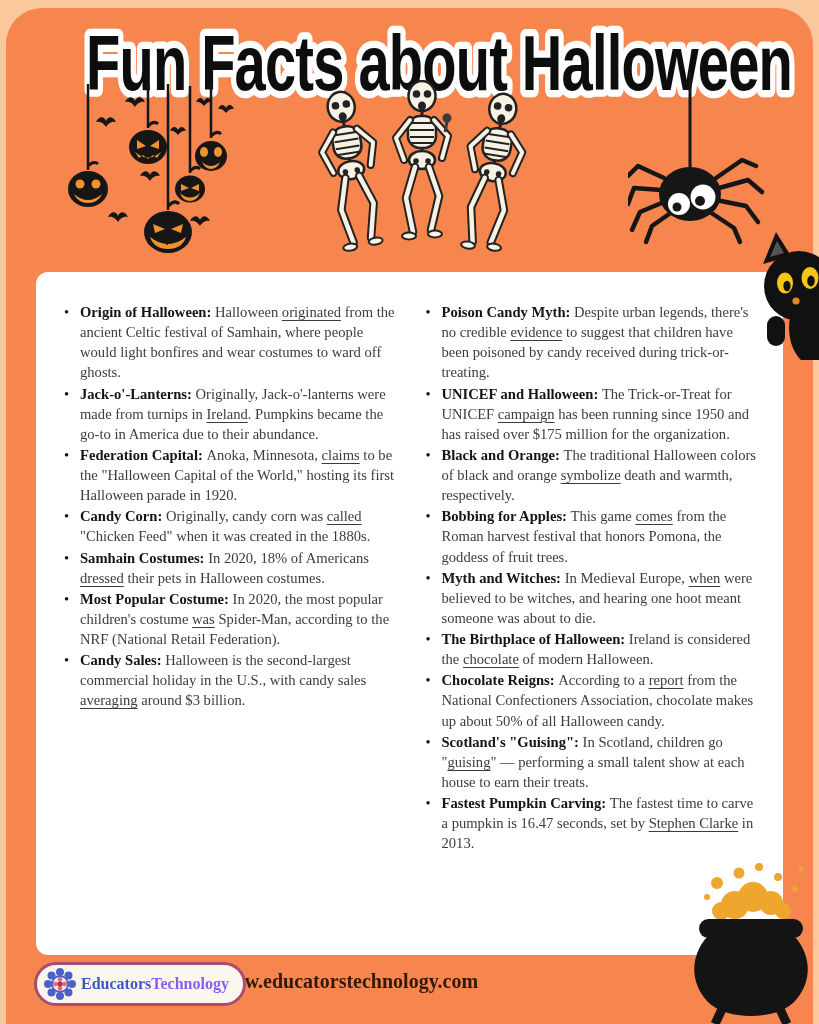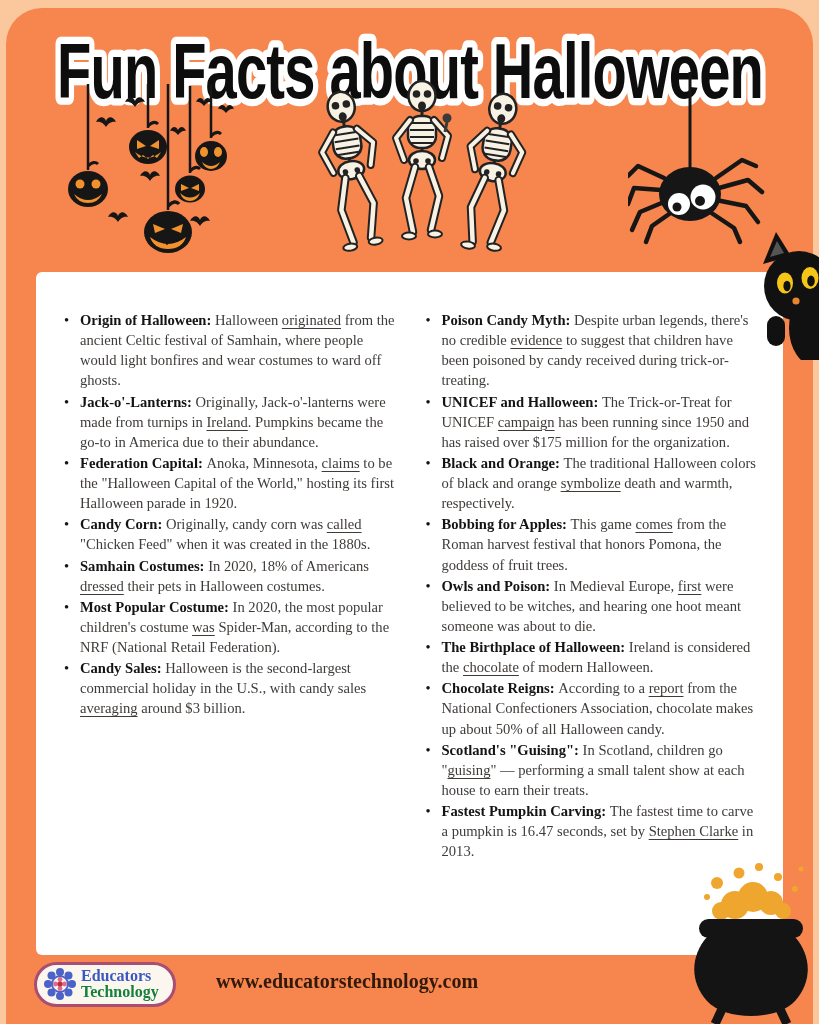--- a/index.html
+++ b/index.html
@@ -1,41 +1,41 @@
 <!DOCTYPE html>
 <html><head>
 <meta charset="utf-8">
 <style>
   html,body{margin:0;padding:0;}
   body{background:#FAC89C;font-family:"Liberation Serif",serif;}
   .poster{position:relative;width:819px;height:1024px;background:#FAC89C;overflow:hidden;}
   .orange-bg{position:absolute;top:8px;left:6px;right:6px;bottom:0;background:#F6854E;border-radius:36px 36px 0 0;}
-  .title-wrap{position:absolute;top:26px;left:0;width:819px;text-align:center;}
+  .title-wrap{position:absolute;top:18px;left:0;width:819px;text-align:right;}
   .title-svg{display:inline-block;}
   
-  .facts-card{position:absolute;left:36px;top:272px;width:747px;height:683px;background:#FFFFFF;border-radius:6px;box-sizing:border-box;padding:38px 24px 18px 26px;z-index:2;}
+  .facts-card{position:absolute;left:36px;top:272px;width:747px;height:683px;background:#FFFFFF;border-radius:12px;box-sizing:border-box;padding:30px 24px 18px 26px;z-index:2;}
   .facts-cols{display:flex;gap:26px;}
   ul.facts{list-style:none;margin:0;padding:0;flex:1;font-size:14.6px;line-height:1.38;color:#3F3B38;}
   ul.facts li{position:relative;padding-left:18px;margin:0 0 1px 0;}
   ul.facts li::before{content:"\2022";position:absolute;left:2px;top:0;color:#141414;}
   ul.facts strong{color:#141414;font-weight:700;}
   ul.facts u{text-underline-offset:3px;text-decoration-thickness:1px;}
   
   .deco{position:absolute;z-index:1;}
   .deco-pumpkins{left:58px;top:84px;width:205px;height:185px;}
   .deco-skeletons{left:312px;top:80px;width:222px;height:182px;}
   .deco-spider{left:628px;top:72px;width:140px;height:190px;}
   .deco-cat{right:-8px;top:228px;width:78px;height:132px;z-index:3;}
   .deco-cauldron{right:6px;bottom:0;width:130px;height:165px;z-index:3;}
   
   .footer-url{position:absolute;left:0;top:970px;width:694px;text-align:center;font-size:20px;font-weight:600;color:#33190A;z-index:2;}
   .brand-logo{position:absolute;left:34px;top:962px;display:flex;align-items:center;gap:5px;background:#FCF7EE;border:3px solid #A84E74;border-radius:26px;padding:3px 14px 3px 7px;z-index:3;}
-  .brand-text{display:flex;flex-direction:column;line-height:1.02;font-weight:700;font-size:16px;}
+  .brand-text{display:flex;flex-direction:row;line-height:1.02;font-weight:700;font-size:16px;}
   .brand-line1{color:#3A57C4;}
-  .brand-line2{color:#15803d;}
+  .brand-line2{color:#8b5cf6;}
 </style>
 </head>
 <body>
 
 <div class="poster">
   <div class="orange-bg"></div>
 
   <div class="title-wrap">
     <svg class="title-svg" width="760" height="96" viewBox="0 0 760 96">
       <g transform="scale(1,1.12)">
@@ -183,21 +183,21 @@
           <li><strong>Candy Corn: </strong>Originally, candy corn was <u>called</u> "Chicken Feed" when it was created in the 1880s.</li>
           <li><strong>Samhain Costumes: </strong>In 2020, 18% of Americans <u>dressed</u> their pets in Halloween costumes.</li>
           <li><strong>Most Popular Costume: </strong>In 2020, the most popular children's costume <u>was</u> Spider-Man, according to the NRF (National Retail Federation).</li>
           <li><strong>Candy Sales: </strong>Halloween is the second-largest commercial holiday in the U.S., with candy sales <u>averaging</u> around $3 billion.</li>
         </ul>
       <ul class="facts" id="facts-right">
           <li><strong>Poison Candy Myth: </strong>Despite urban legends, there's no credible <u>evidence</u> to suggest that children have been poisoned by candy received during trick-or-treating.</li>
           <li><strong>UNICEF and Halloween: </strong>The Trick-or-Treat for UNICEF <u>campaign</u> has been running since 1950 and has raised over $175 million for the organization.</li>
           <li><strong>Black and Orange: </strong>The traditional Halloween colors of black and orange <u>symbolize</u> death and warmth, respectively.</li>
           <li><strong>Bobbing for Apples: </strong>This game <u>comes</u> from the Roman harvest festival that honors Pomona, the goddess of fruit trees.</li>
-          <li><strong>Owls and Poison: </strong>In Medieval Europe, <u>first</u> were believed to be witches, and hearing one hoot meant someone was about to die.</li>
+          <li><strong>Myth and Witches: </strong>In Medieval Europe, <u>when</u> were believed to be witches, and hearing one hoot meant someone was about to die.</li>
           <li><strong>The Birthplace of Halloween: </strong>Ireland is considered the <u>chocolate</u> of modern Halloween.</li>
           <li><strong>Chocolate Reigns: </strong>According to a <u>report</u> from the National Confectioners Association, chocolate makes up about 50% of all Halloween candy.</li>
           <li><strong>Scotland's "Guising": </strong>In Scotland, children go "<u>guising</u>" — performing a small talent show at each house to earn their treats.</li>
           <li><strong>Fastest Pumpkin Carving: </strong>The fastest time to carve a pumpkin is 16.47 seconds, set by <u>Stephen Clarke</u> in 2013.</li>
         </ul>
     </div>
   </div>
 
   <svg class="deco deco-cauldron" viewBox="0 0 130 165">
     <g fill="#EFA62E">

